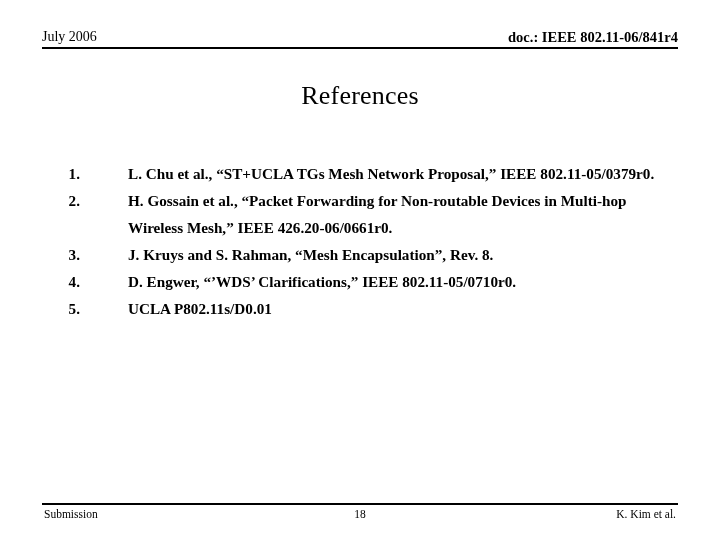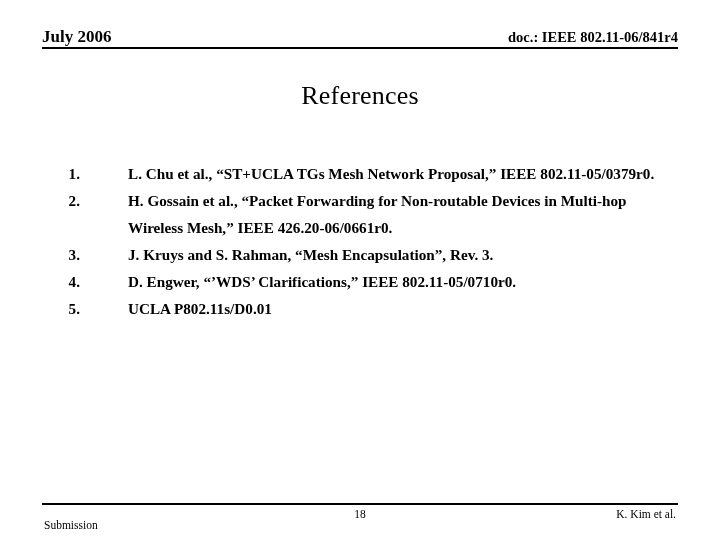--- a/index.html
+++ b/index.html
@@ -32,22 +32,22 @@
     left: 0;
     top: 19px;
     width: 636px;
     height: 0;
     border-top: 2px solid #000000;
   }
   .header-left {
     position: absolute;
     left: 0;
     top: 0;
-    font-size: 17px;
-    font-weight: bold;
+    font-size: 14px;
+    font-weight: normal;
     white-space: nowrap;
     line-height: 18px;
   }
   .header-right {
     position: absolute;
     right: 0;
     top: 0;
     font-size: 14.5px;
     font-weight: bold;
     white-space: nowrap;
@@ -110,21 +110,21 @@
     position: absolute;
     left: 0;
     top: 0;
     width: 636px;
     height: 0;
     border-top: 2px solid #000000;
   }
   .footer-left {
     position: absolute;
     left: 2px;
-    top: 15px;
+    top: 4px;
     font-size: 11.5px;
     line-height: 15px;
     white-space: nowrap;
   }
   .footer-center {
     position: absolute;
     left: 0;
     top: 4px;
     width: 636px;
     text-align: center;
@@ -158,21 +158,21 @@
     <li class="ref-item">
       <span class="ref-num">1.</span>
       <span class="ref-text">L. Chu et al., “ST+UCLA TGs Mesh Network Proposal,” IEEE 802.11-05/0379r0.</span>
     </li>
     <li class="ref-item">
       <span class="ref-num">2.</span>
       <span class="ref-text">H. Gossain et al., “Packet Forwarding for Non-routable Devices in Multi-hop Wireless Mesh,” IEEE 426.20-06/0661r0.</span>
     </li>
     <li class="ref-item">
       <span class="ref-num">3.</span>
-      <span class="ref-text">J. Kruys and S. Rahman, “Mesh Encapsulation”, Rev. 3.</span>
+      <span class="ref-text">J. Kruys and S. Rahman, “Mesh Encapsulation”, Rev. 8.</span>
     </li>
     <li class="ref-item">
       <span class="ref-num">4.</span>
       <span class="ref-text">D. Engwer, “’WDS’ Clarifications,” IEEE 802.11-05/0710r0.</span>
     </li>
     <li class="ref-item">
       <span class="ref-num">5.</span>
       <span class="ref-text">UCLA P802.11s/D0.01</span>
     </li>
   </ol>

